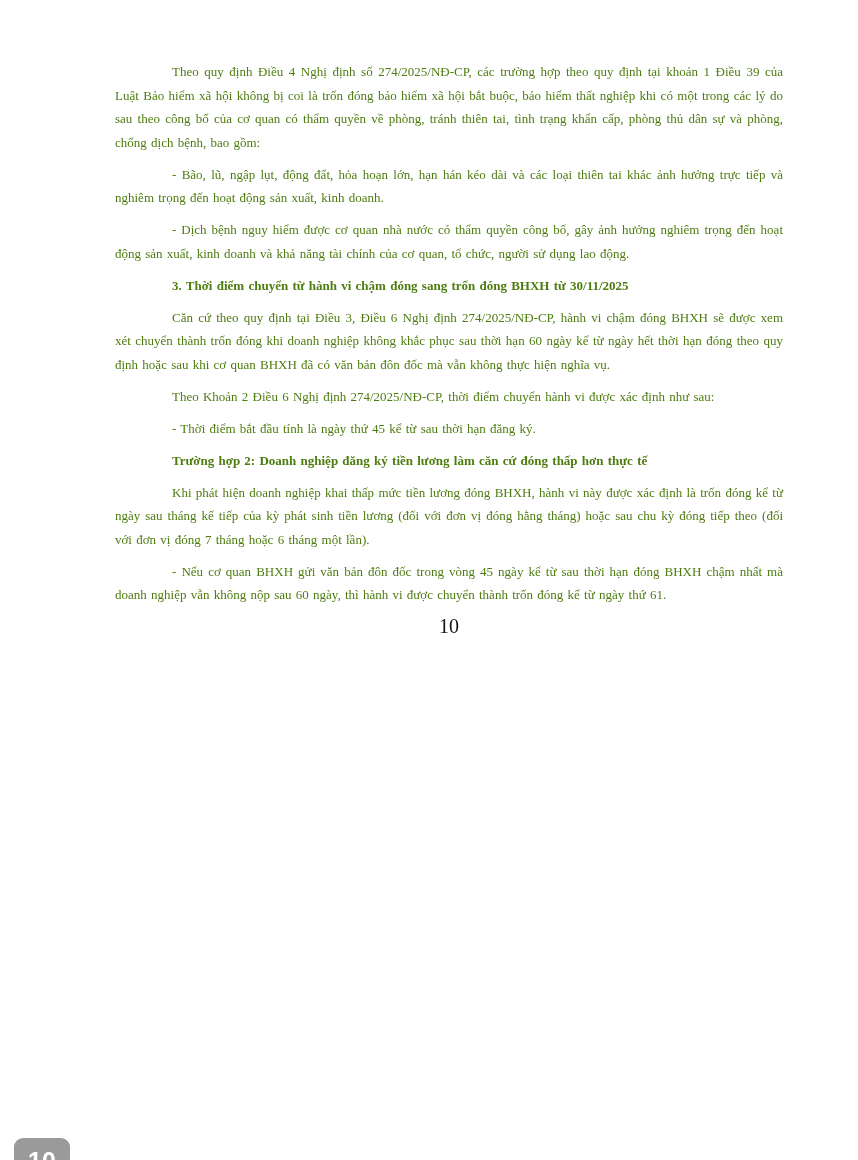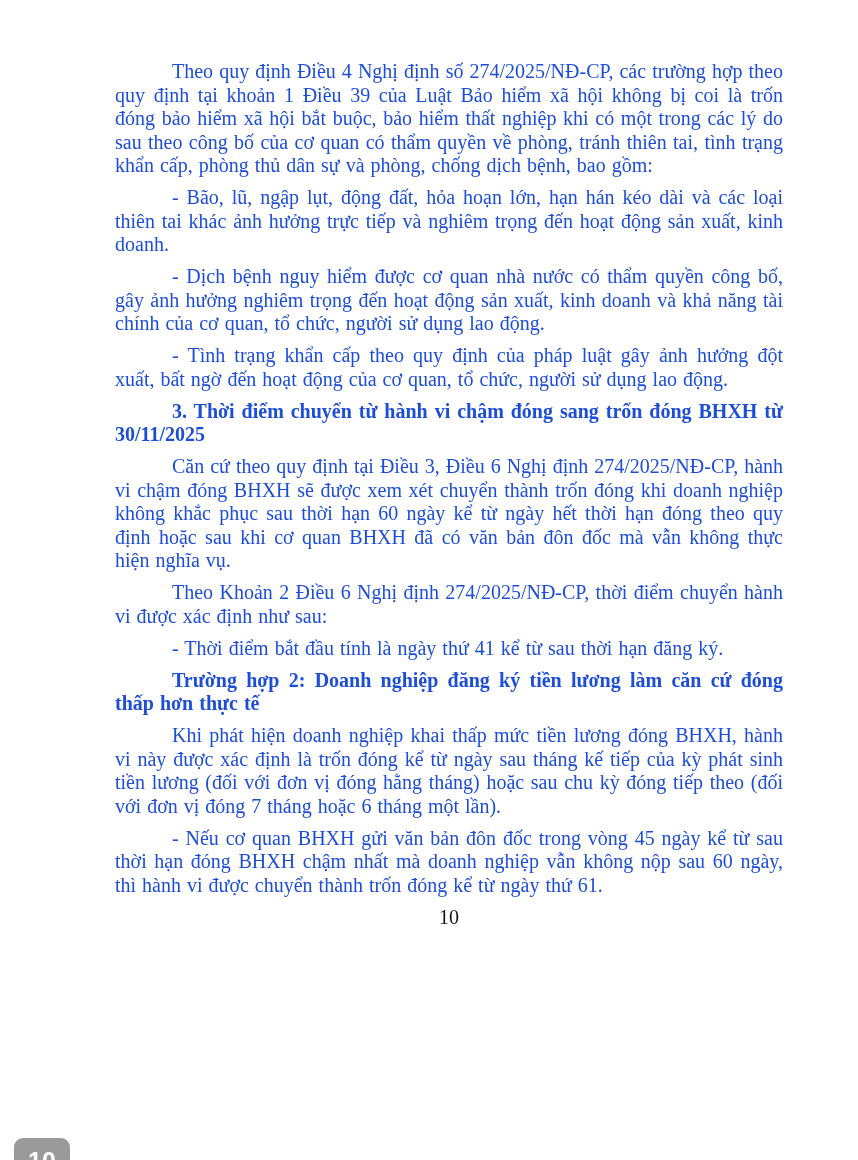--- a/index.html
+++ b/index.html
@@ -9,23 +9,23 @@
     position: relative;
     overflow: hidden;
   }
   .content {
     position: absolute;
     left: 115px; top: 60px;
     width: 668px;
   }
   .para {
     font-family: "Liberation Serif", serif;
-    font-size: 20px;
+    font-size: 13px;
     line-height: 23.5px;
-    color: #1d4ed8;
+    color: #4d7c0f;
     text-align: justify;
     text-indent: 57px;
     margin: 0 0 8.5px 0;
     word-spacing: 1px;
   }
   .heading { font-weight: 700; }
   .page-num {
     font-family: "Liberation Serif", serif;
     font-size: 20px;
     color: #141414;
@@ -47,24 +47,23 @@
     text-align: center;
   }
 </style>
 </head>
 <body>
 
 <main class="content">
   <p class="para">Theo quy định Điều 4 Nghị định số 274/2025/NĐ-CP, các trường hợp theo quy định tại khoản 1 Điều 39 của Luật Bảo hiểm xã hội không bị coi là trốn đóng bảo hiểm xã hội bắt buộc, bảo hiểm thất nghiệp khi có một trong các lý do sau theo công bố của cơ quan có thẩm quyền về phòng, tránh thiên tai, tình trạng khẩn cấp, phòng thủ dân sự và phòng, chống dịch bệnh, bao gồm:</p>
   <p class="para">- Bão, lũ, ngập lụt, động đất, hỏa hoạn lớn, hạn hán kéo dài và các loại thiên tai khác ảnh hưởng trực tiếp và nghiêm trọng đến hoạt động sản xuất, kinh doanh.</p>
   <p class="para">- Dịch bệnh nguy hiểm được cơ quan nhà nước có thẩm quyền công bố, gây ảnh hưởng nghiêm trọng đến hoạt động sản xuất, kinh doanh và khả năng tài chính của cơ quan, tổ chức, người sử dụng lao động.</p>
-  <p class="para">- Tình trạng khẩn cấp theo quy định của pháp luật gây ảnh hưởng đột xuất, bất ngờ đến hoạt động của cơ quan, tổ chức, người sử dụng lao động.</p>
   <p class="para heading">3. Thời điểm chuyển từ hành vi chậm đóng sang trốn đóng BHXH từ 30/11/2025</p>
   <p class="para">Căn cứ theo quy định tại Điều 3, Điều 6 Nghị định 274/2025/NĐ-CP, hành vi chậm đóng BHXH sẽ được xem xét chuyển thành trốn đóng khi doanh nghiệp không khắc phục sau thời hạn 60 ngày kể từ ngày hết thời hạn đóng theo quy định hoặc sau khi cơ quan BHXH đã có văn bản đôn đốc mà vẫn không thực hiện nghĩa vụ.</p>
   <p class="para">Theo Khoản 2 Điều 6 Nghị định 274/2025/NĐ-CP, thời điểm chuyển hành vi được xác định như sau:</p>
-  <p class="para">- Thời điểm bắt đầu tính là ngày thứ 41 kể từ sau thời hạn đăng ký.</p>
+  <p class="para">- Thời điểm bắt đầu tính là ngày thứ 45 kể từ sau thời hạn đăng ký.</p>
   <p class="para heading">Trường hợp 2: Doanh nghiệp đăng ký tiền lương làm căn cứ đóng thấp hơn thực tế</p>
   <p class="para">Khi phát hiện doanh nghiệp khai thấp mức tiền lương đóng BHXH, hành vi này được xác định là trốn đóng kể từ ngày sau tháng kế tiếp của kỳ phát sinh tiền lương (đối với đơn vị đóng hằng tháng) hoặc sau chu kỳ đóng tiếp theo (đối với đơn vị đóng 7 tháng hoặc 6 tháng một lần).</p>
   <p class="para">- Nếu cơ quan BHXH gửi văn bản đôn đốc trong vòng 45 ngày kể từ sau thời hạn đóng BHXH chậm nhất mà doanh nghiệp vẫn không nộp sau 60 ngày, thì hành vi được chuyển thành trốn đóng kể từ ngày thứ 61.</p>
   <div class="page-num">10</div>
 </main>
 
 <div class="page-badge">10</div>
 
 </body></html>

